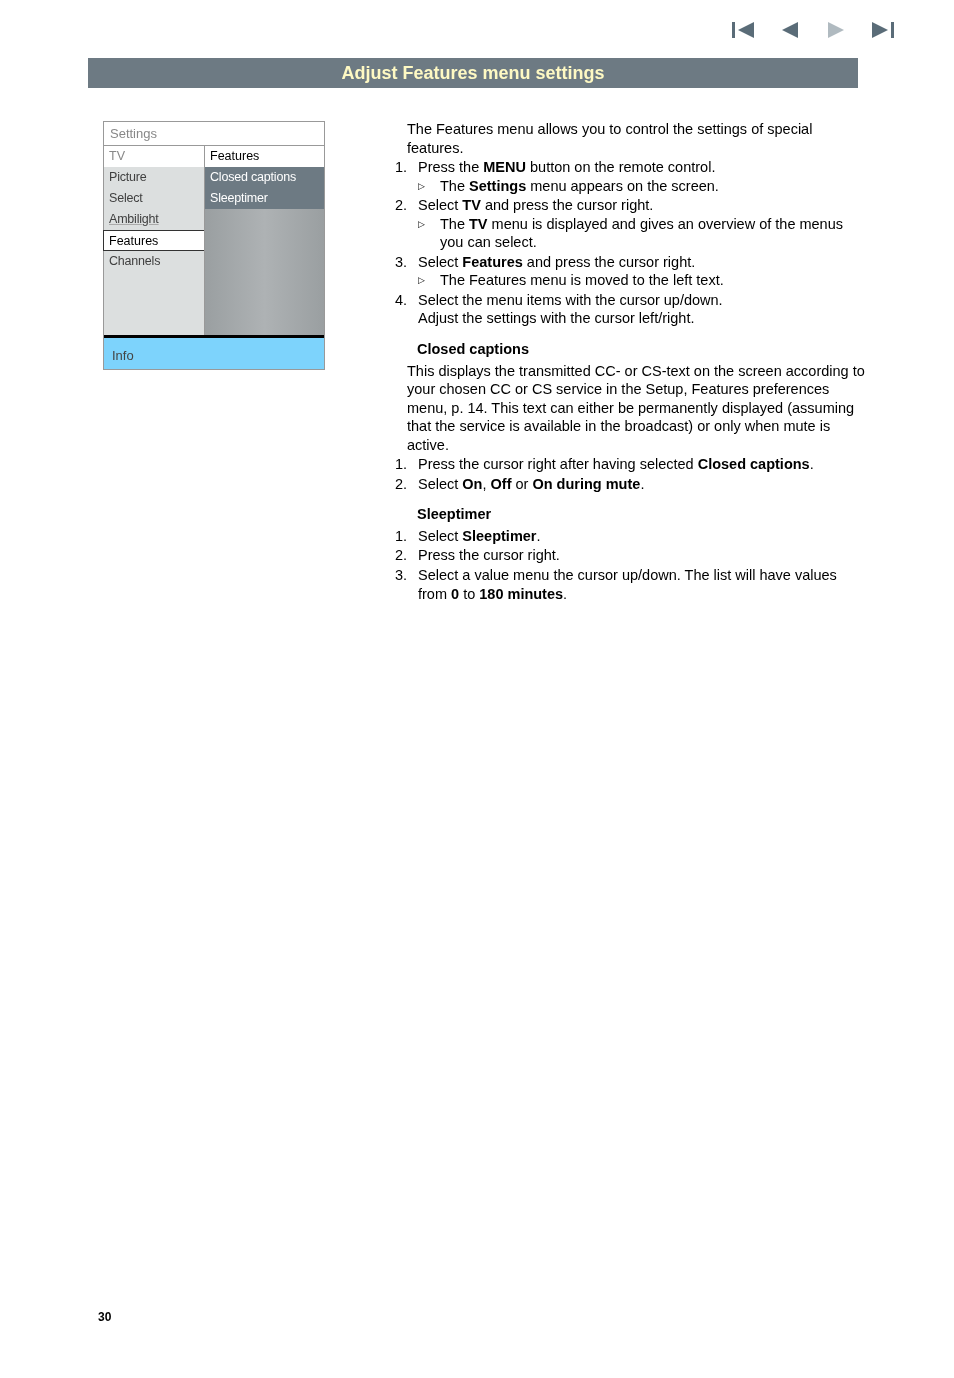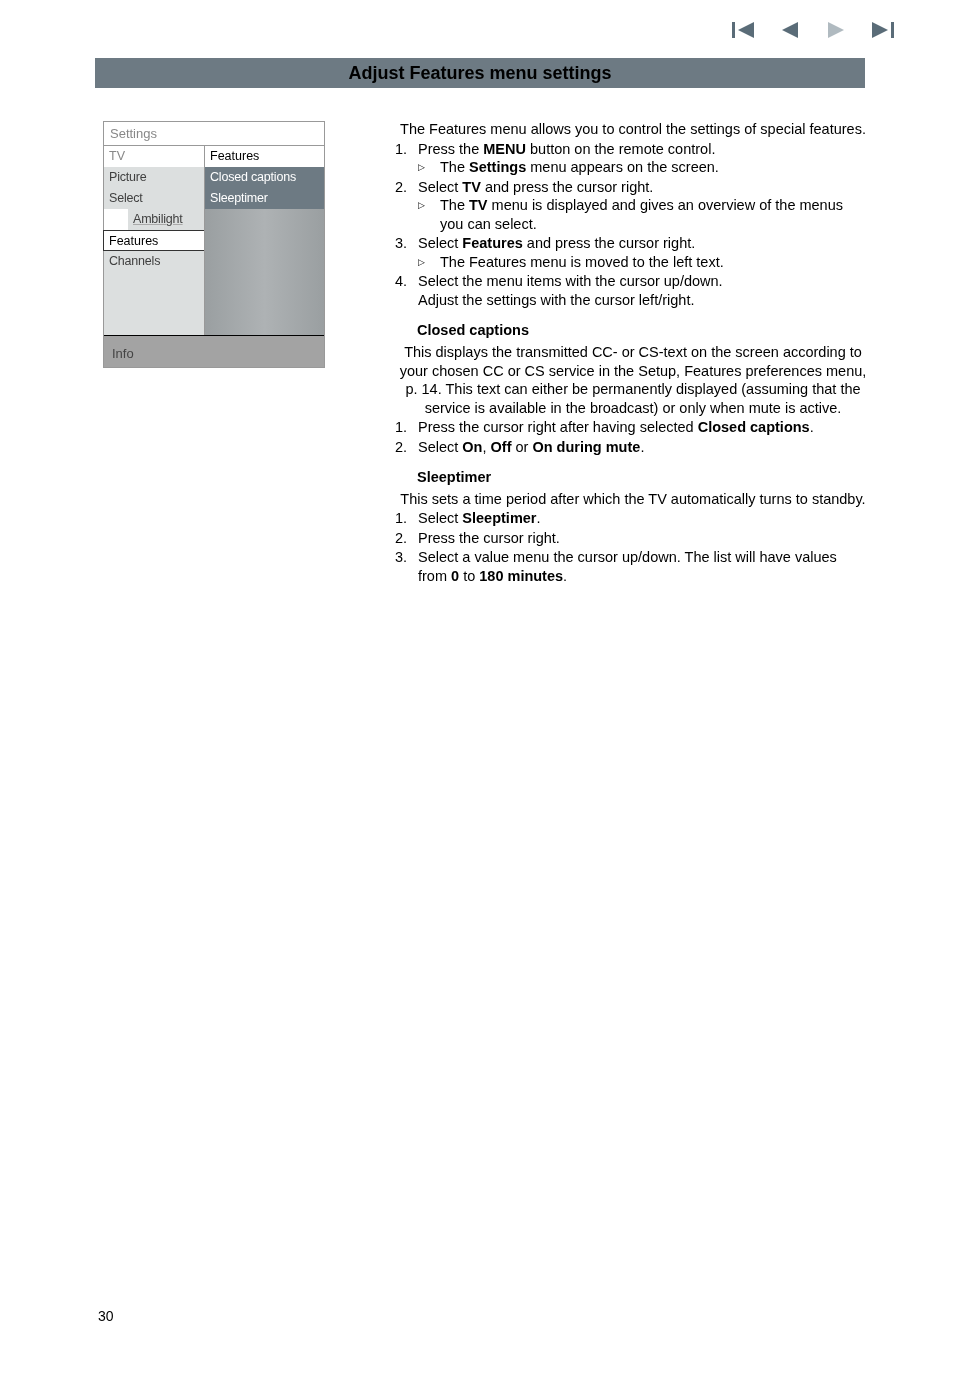--- a/index.html
+++ b/index.html
@@ -16,25 +16,25 @@
       top: 20px;
       right: 60px;
       display: flex;
       gap: 22px;
       align-items: center;
     }
     .nav-icon { width: 24px; height: 20px; }
     .banner {
       position: absolute;
       top: 58px;
-      left: 95px;
+      left: 88px;
       width: 770px;
       height: 30px;
       background: #6d7a83;
-      color: #000000;
+      color: #fef9c3;
       display: flex;
       align-items: center;
       justify-content: center;
       font-size: 18px;
       font-weight: bold;
       text-align: center;
     }
     .settings-panel {
       position: absolute;
       top: 121px;
@@ -56,58 +56,59 @@
     }
     .col-right { width: 119px; }
     .cell {
       height: 21px;
       padding: 3px 5px;
       font-size: 12.5px;
       white-space: nowrap;
     }
     .head-white { background: #fff; color: #888; }
     .dim { background: #dcdfdf; color: #404040; letter-spacing: -0.2px; }
-    .underlined { text-decoration: underline; text-decoration-color: #aaa; margin-left: 24px; }
+    .underlined { text-decoration: underline; text-decoration-color: #aaa; }
     .active {
       background: #fff; color: #000; font-weight: 500;
       border-top: 1px solid #333; border-bottom: 1px solid #333;
       border-left: 1px solid #333; margin-left: -1px;
     }
     .highlight { background: #6d7a83; color: #fff; letter-spacing: -0.2px; }
     .head-black { background: #fff; color: #000; font-weight: 500; }
     .shaded { background: linear-gradient(90deg, #9a9fa1, #aeb2b4 50%, #9a9fa1); height: 21px; }
     .info {
       padding: 10px 8px 6px 8px;
-      border-top: 1px solid #000000;
+      border-top: 3px solid #000000;
       font-size: 13px;
       color: #444;
-      background: #a3a3a3;
+      background: #7dd3fc;
       min-height: 32px;
     }
     .content {
       position: absolute;
       top: 120px;
       left: 395px;
       width: 472px;
       font-size: 14.5px;
       line-height: 1.28;
     }
     .content p { margin-bottom: 1px; }
     .content ol { list-style: none; }
     .content ol > li { padding-left: 23px; position: relative; margin-bottom: 1px; }
     .content ol > li > .num { position: absolute; left: 0; top: 0; }
     .sub { padding-left: 22px; position: relative; }
     .sub .tri { position: absolute; left: 0; top: 4px; font-size: 9px; }
     .section-head { font-weight: bold; margin: 12px 0 3px 22px; }
-    .indent { margin-left: 4px; text-align: center; }
+    .indent { margin-left: 12px; }
     .page-num {
       position: absolute;
       bottom: 54px;
       left: 98px;
-      font-size: 14px;
+      font-size: 12px;
+      font-weight: bold;
     }
   </style>
 </head>
 <body>
 
 <div class="nav-icons">
   <svg class="nav-icon" viewBox="0 0 24 20">
       <rect x="0" y="2" width="3" height="16" fill="#5a6c78"></rect>
       <polygon points="22,2 22,18 6,10" fill="#5a6c78"></polygon>
     </svg>
@@ -180,21 +181,20 @@
   <ol>
     <li><span class="num">1.</span>
       <span>Press the cursor right after having selected </span><b>Closed captions</b><span>.</span>
     </li>
     <li><span class="num">2.</span>
       <span>Select </span><b>On</b><span>, </span><b>Off</b><span> or </span><b>On during mute</b><span>.</span>
     </li>
   </ol>
 
   <div class="section-head">Sleeptimer</div>
-  <p class="indent">This sets a time period after which the TV automatically turns to standby.</p>
   <ol>
     <li><span class="num">1.</span>
       <span>Select </span><b>Sleeptimer</b><span>.</span>
     </li>
     <li><span class="num">2.</span>
       <span>Press the cursor right.</span>
     </li>
     <li><span class="num">3.</span>
       <span>Select a value menu the cursor up/down. The list will have values from </span><b>0</b><span> to </span><b>180 minutes</b><span>.</span>
     </li>

